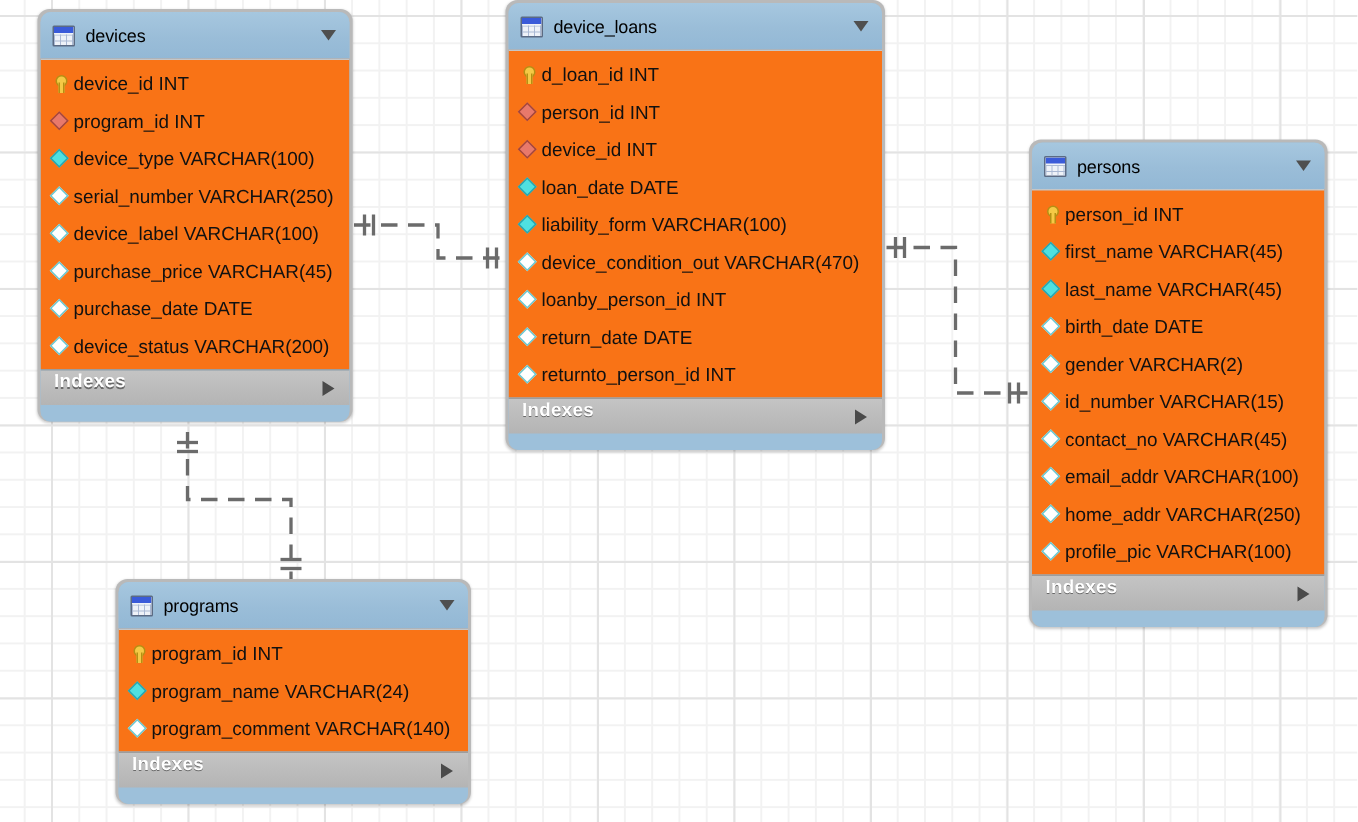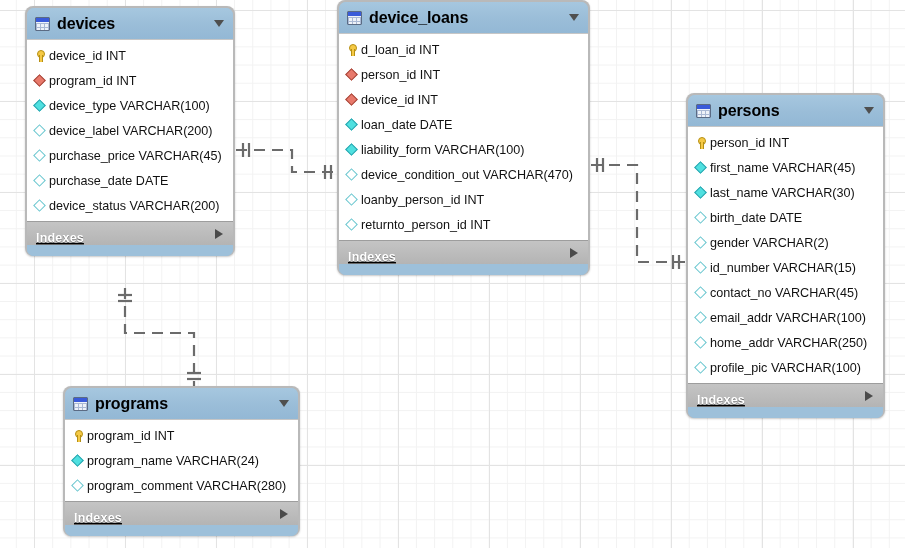--- a/index.html
+++ b/index.html
@@ -57,35 +57,35 @@
     background: #3a5bd9;
   }
   .tbl-icon::after {
     content: ""; position: absolute; left: 0; top: 5px; right: 0; bottom: 0;
     background-image:
       linear-gradient(to right, #aab9d4 1px, transparent 1px),
       linear-gradient(to bottom, #aab9d4 1px, transparent 1px);
     background-size: 4px 4px, 4px 4px;
   }
   .tbl-name {
-    font-weight: bold;
-    font-size: 16px;
+    font-weight: normal;
+    font-size: 12px;
     color: #000;
     letter-spacing: -0.1px;
     white-space: nowrap;
   }
   .caret {
     position: absolute; right: 9px; top: 12px;
     width: 0; height: 0;
     border-left: 5.5px solid transparent;
     border-right: 5.5px solid transparent;
     border-top: 7px solid #4f4f4f;
   }
   .cols {
-    background: #ffffff;
+    background: #f97316;
     padding: 3px 0 3px 0;
     border-top: 1px solid #c6c6c6;
   }
   .col {
     display: flex; align-items: center;
     height: 25px;
     padding-left: 7px;
     white-space: nowrap;
   }
   .col-label { font-size: 12.6px; color: #111; }
@@ -114,24 +114,23 @@
     border: 1px solid #6e9aa8;
   }
   .ic.dia.fk::before { background: #e8796b; border-color: #a4463a; }
   .ic.dia.nn::before { background: #4fe0e0; border-color: #2aa3ad; }
   .ic.dia.nul::before { background: #ffffff; border-color: #69c6cf; }
 
   .indexes {
     height: 24px;
     background: linear-gradient(to bottom, #c4c4c4 0%, #bcbcbc 50%, #b4b4b4 100%);
     border-top: 1px solid #9d9d9d;
-    display: flex; align-items: flex-end;
+    display: flex; align-items: flex-start;
     padding-left: 9px;
     position: relative;
-    text-decoration: underline;
   }
   .indexes-label {
     font-size: 12.5px; font-weight: bold; color: #ffffff;
     text-shadow: 0 1px 0 rgba(90,90,90,0.85);
     letter-spacing: 0.2px;
   }
   .idx-caret {
     position: absolute; right: 10px; top: 7px;
     width: 0; height: 0;
     border-top: 5.5px solid transparent;
@@ -190,21 +189,25 @@
             <div class="col">
               <span class="ic dia fk"></span>
               <span class="col-label">program_id INT</span>
             </div>
             <div class="col">
               <span class="ic dia nn"></span>
               <span class="col-label">device_type VARCHAR(100)</span>
             </div>
             <div class="col">
               <span class="ic dia nul"></span>
-              <span class="col-label">device_label VARCHAR(200)</span>
+              <span class="col-label">serial_number VARCHAR(250)</span>
+            </div>
+            <div class="col">
+              <span class="ic dia nul"></span>
+              <span class="col-label">device_label VARCHAR(100)</span>
             </div>
             <div class="col">
               <span class="ic dia nul"></span>
               <span class="col-label">purchase_price VARCHAR(45)</span>
             </div>
             <div class="col">
               <span class="ic dia nul"></span>
               <span class="col-label">purchase_date DATE</span>
             </div>
             <div class="col">
@@ -250,20 +253,24 @@
             <div class="col">
               <span class="ic dia nul"></span>
               <span class="col-label">device_condition_out VARCHAR(470)</span>
             </div>
             <div class="col">
               <span class="ic dia nul"></span>
               <span class="col-label">loanby_person_id INT</span>
             </div>
             <div class="col">
               <span class="ic dia nul"></span>
+              <span class="col-label">return_date DATE</span>
+            </div>
+            <div class="col">
+              <span class="ic dia nul"></span>
               <span class="col-label">returnto_person_id INT</span>
             </div>
           </div>
           <div class="indexes">
             <span class="indexes-label">Indexes</span>
             <span class="idx-caret"></span>
           </div>
           <div class="footband"></div>
         </div>
       </div>
@@ -278,21 +285,21 @@
             <div class="col">
               <span class="ic key"></span>
               <span class="col-label">person_id INT</span>
             </div>
             <div class="col">
               <span class="ic dia nn"></span>
               <span class="col-label">first_name VARCHAR(45)</span>
             </div>
             <div class="col">
               <span class="ic dia nn"></span>
-              <span class="col-label">last_name VARCHAR(30)</span>
+              <span class="col-label">last_name VARCHAR(45)</span>
             </div>
             <div class="col">
               <span class="ic dia nul"></span>
               <span class="col-label">birth_date DATE</span>
             </div>
             <div class="col">
               <span class="ic dia nul"></span>
               <span class="col-label">gender VARCHAR(2)</span>
             </div>
             <div class="col">
@@ -316,39 +323,39 @@
               <span class="col-label">profile_pic VARCHAR(100)</span>
             </div>
           </div>
           <div class="indexes">
             <span class="indexes-label">Indexes</span>
             <span class="idx-caret"></span>
           </div>
           <div class="footband"></div>
         </div>
       </div>
-      <div class="table-box" style="left: 63px; top: 386px; width: 237px;">
+      <div class="table-box" style="left: 77px; top: 386px; width: 237px;">
         <div class="table-inner">
           <div class="thead">
             <span class="tbl-icon"></span>
             <span class="tbl-name">programs</span>
             <span class="caret"></span>
           </div>
           <div class="cols">
             <div class="col">
               <span class="ic key"></span>
               <span class="col-label">program_id INT</span>
             </div>
             <div class="col">
               <span class="ic dia nn"></span>
               <span class="col-label">program_name VARCHAR(24)</span>
             </div>
             <div class="col">
               <span class="ic dia nul"></span>
-              <span class="col-label">program_comment VARCHAR(280)</span>
+              <span class="col-label">program_comment VARCHAR(140)</span>
             </div>
           </div>
           <div class="indexes">
             <span class="indexes-label">Indexes</span>
             <span class="idx-caret"></span>
           </div>
           <div class="footband"></div>
         </div>
       </div>
     </div>

